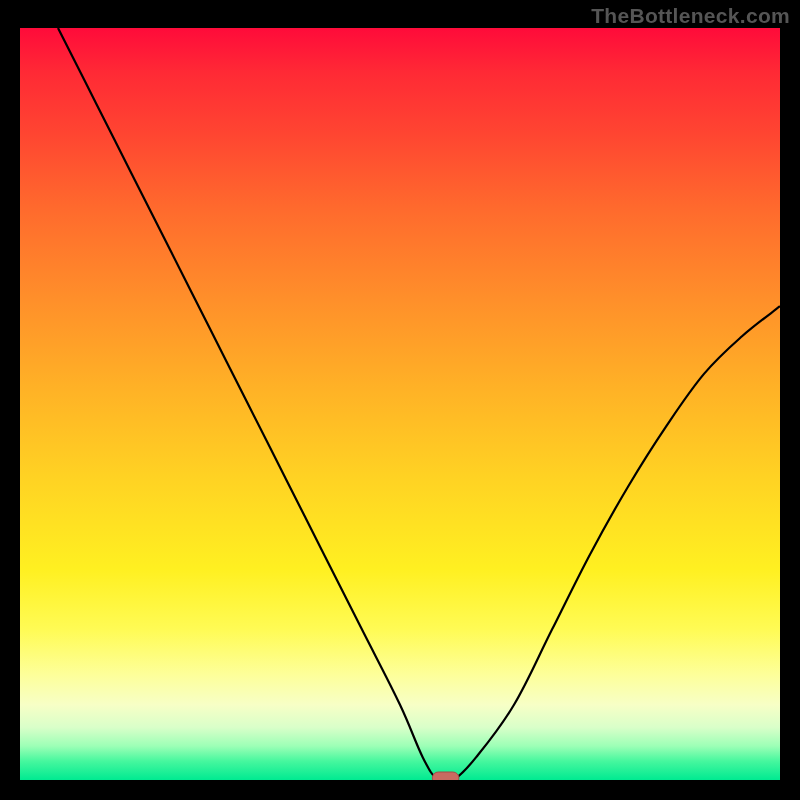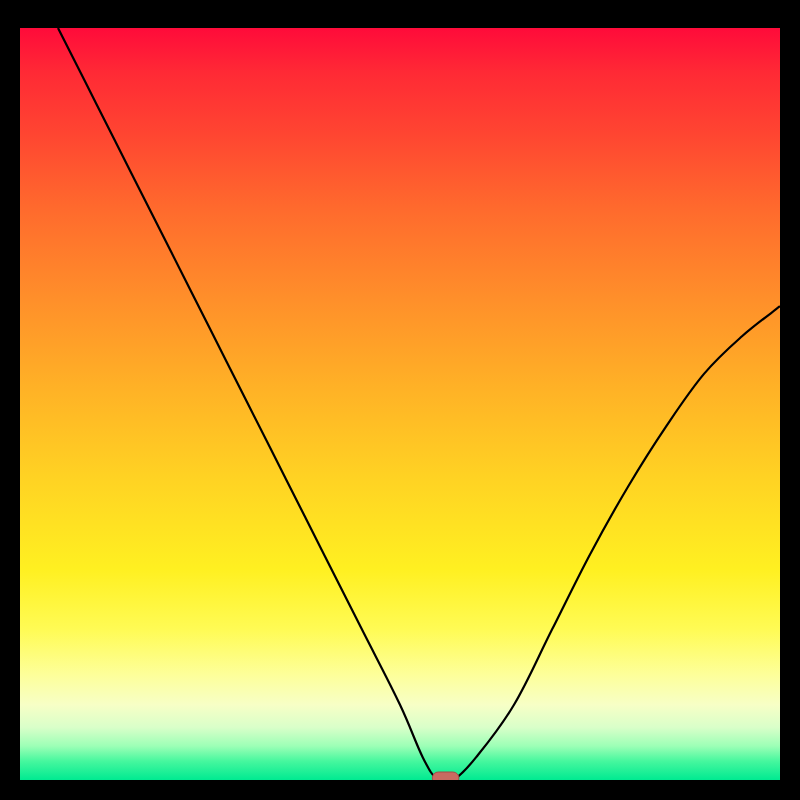--- a/index.html
+++ b/index.html
@@ -66,20 +66,21 @@
   .marker {
     fill: #c96a61;
     stroke: #a44d49;
     stroke-width: 1;
   }
 </style>
 </head>
 <body>
 <div class="frame">
 
+  <div class="watermark">TheBottleneck.com</div>
 
   <div class="plot-area">
     <div class="gradient"></div>
     <svg class="curve" viewBox="0 0 760 752" preserveAspectRatio="none">
 
       <path id="curvePath" fill="none" stroke="#000000" stroke-width="2.2" d="M 38.0 0.0 C 44.8 13.5, 62.3 48.1, 76.0 75.2 C 89.7 102.3, 100.3 123.3, 114.0 150.4 C 127.7 177.5, 138.3 198.5, 152.0 225.6 C 165.7 252.7, 176.3 273.7, 190.0 300.8 C 203.7 327.9, 214.3 348.9, 228.0 376.0 C 241.7 403.1, 252.3 424.1, 266.0 451.2 C 279.7 478.3, 290.3 499.3, 304.0 526.4 C 317.7 553.5, 328.3 574.5, 342.0 601.6 C 355.7 628.7, 369.1 653.8, 380.0 676.8 C 390.9 699.8, 396.0 715.9, 402.8 729.4 C 409.6 743.0, 412.5 747.9, 418.0 752.0 C 423.5 756.1, 426.4 756.1, 433.2 752.0 C 440.0 747.9, 445.1 743.0, 456.0 729.4 C 466.9 715.9, 480.3 699.8, 494.0 676.8 C 507.7 653.8, 518.3 628.7, 532.0 601.6 C 545.7 574.5, 556.3 552.1, 570.0 526.4 C 583.7 500.7, 594.3 481.7, 608.0 458.7 C 621.7 435.7, 632.3 418.9, 646.0 398.6 C 659.7 378.3, 670.3 362.2, 684.0 345.9 C 697.7 329.7, 708.3 320.5, 722.0 308.3 C 735.7 296.1, 753.2 283.7, 760.0 278.2"></path>
       <rect id="markerRect" class="marker" rx="6" ry="6" x="412.3" y="744.0" width="26.6" height="12.0"></rect>
     </svg>
   </div>
 

